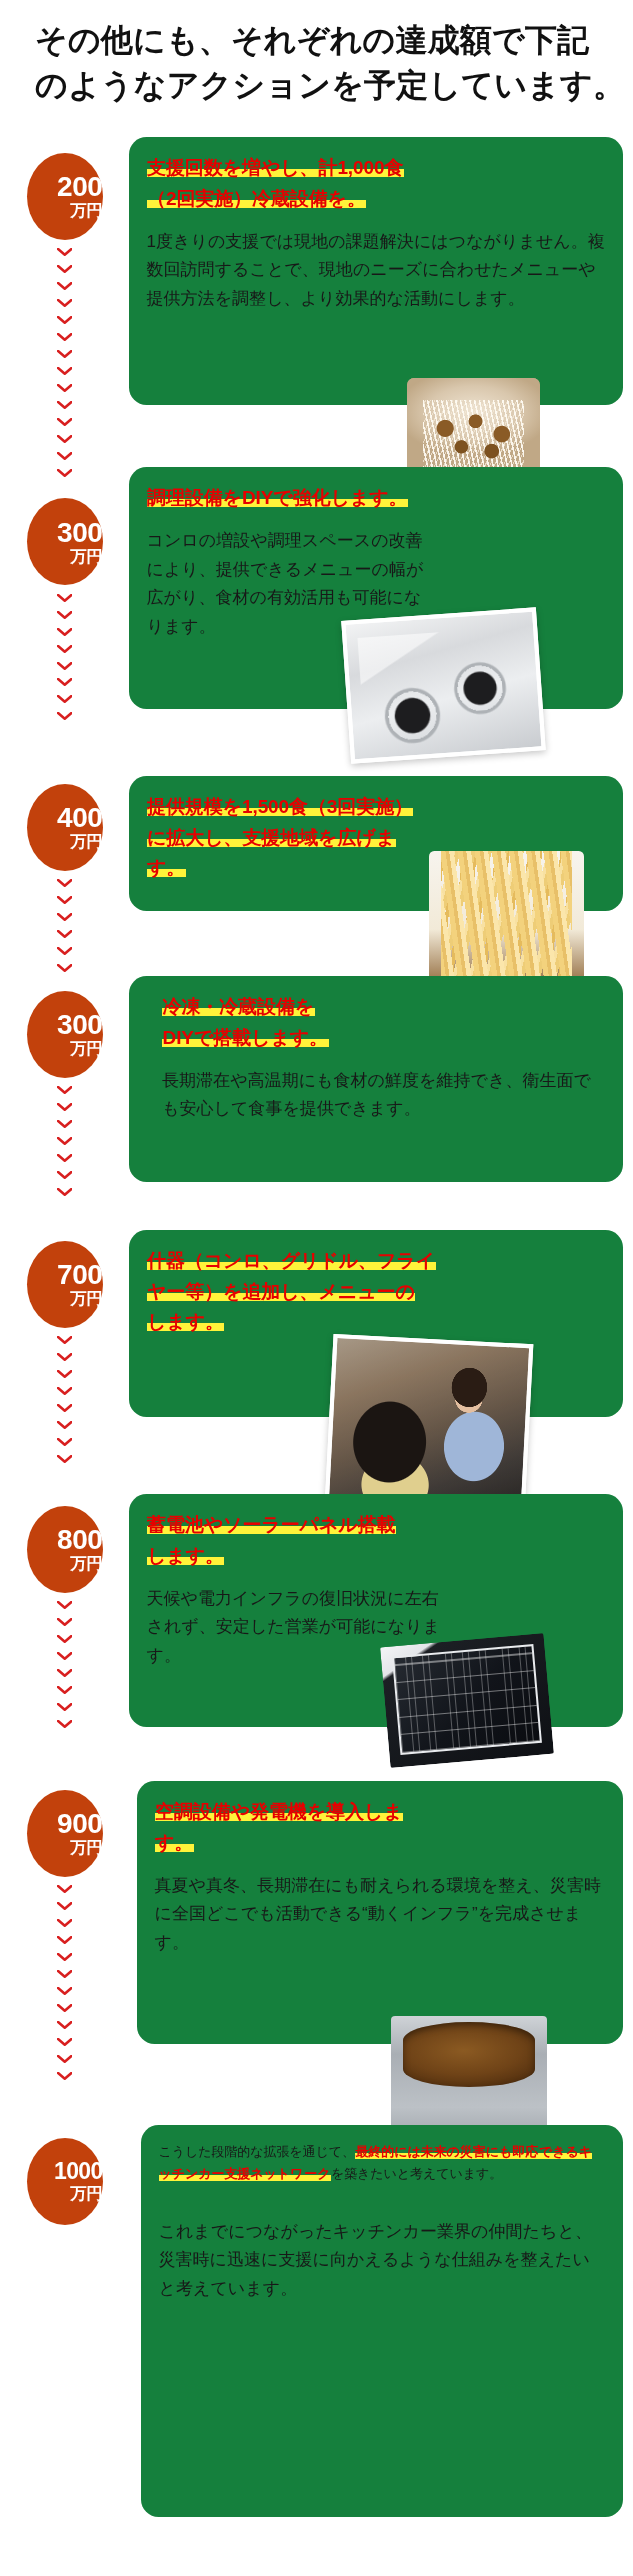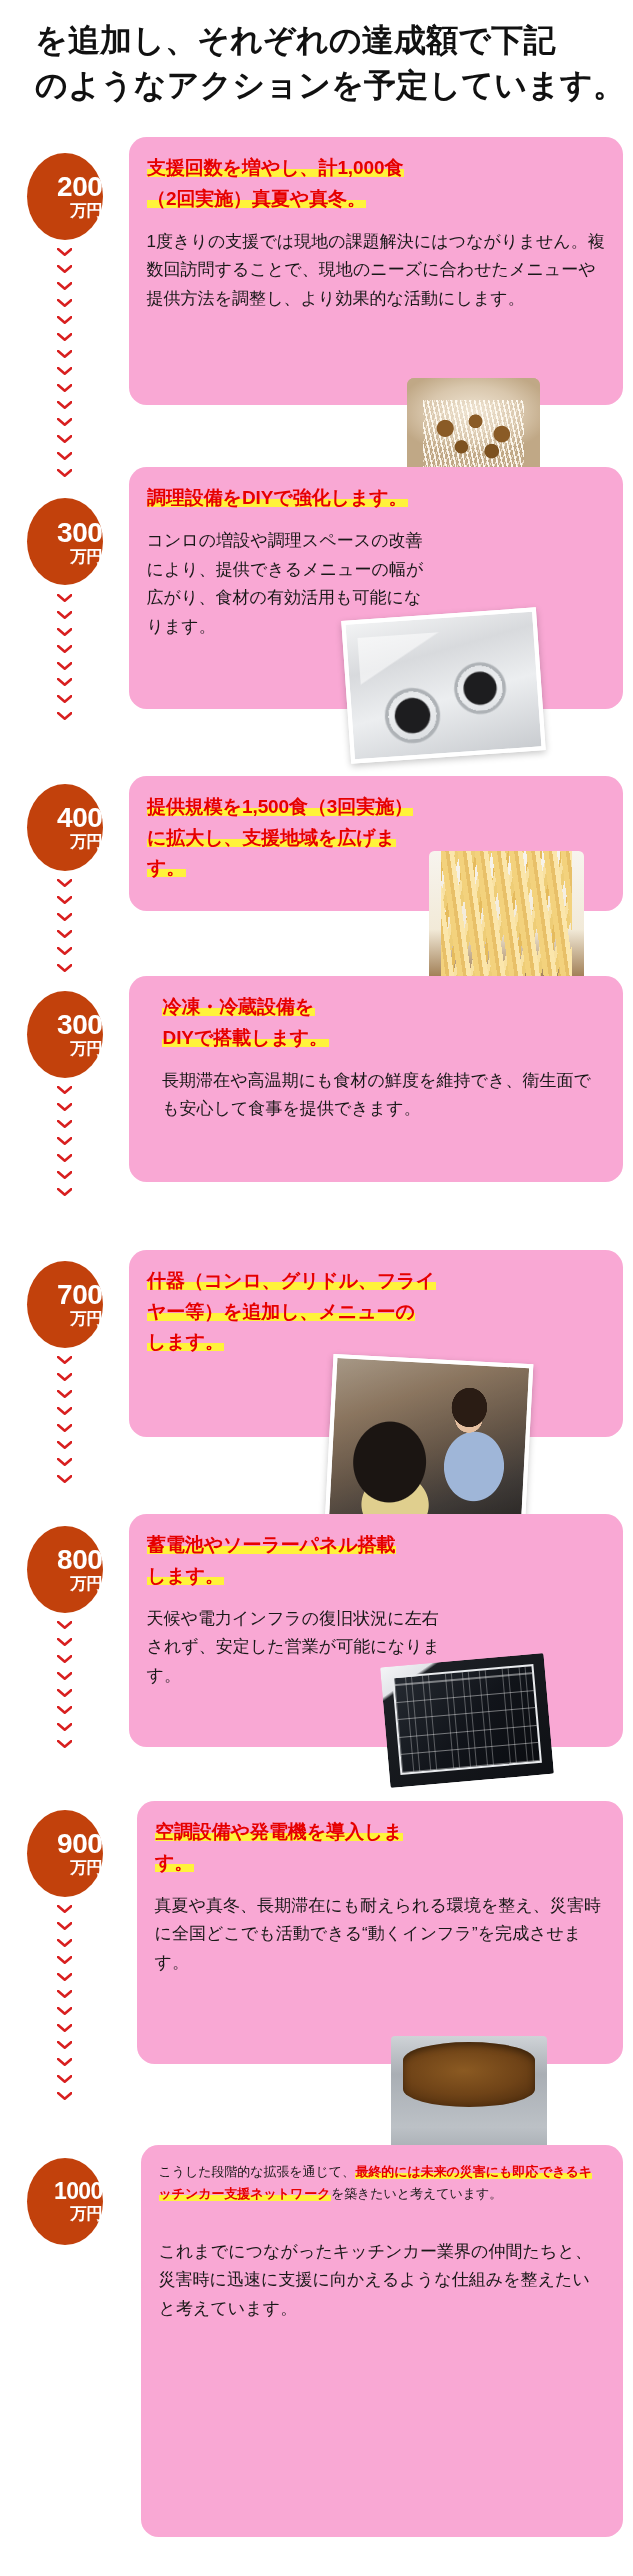--- a/index.html
+++ b/index.html
@@ -104,21 +104,21 @@
     height: 8.2px;
     display: block;
   }
   .chev svg { display: block; width: 15.5px; height: 8.2px; }
 
   
   .card {
     position: relative;
     margin-left: 129px;
     margin-right: 11.3px;
-    background: #f9a8d4;
+    background: #15803d;
     border-radius: 17.5px;
     padding: 15.5px 17.5px 17.5px 17.5px;
   }
 
   .headline {
     font-size: 19px;
     line-height: 1.62;
     font-weight: 800;
     color: #e60000;
     margin: 0 0 3.1px 0;
@@ -239,21 +239,21 @@
 
   
   .nb { white-space: nowrap; }
 </style>
 </head>
 <body>
 
 <div class="page">
 
   <div class="intro">
-    <div class="intro-line">を追加し、それぞれの達成額で下記</div>
+    <div class="intro-line">その他にも、それぞれの達成額で下記</div>
     <div class="intro-line">のようなアクションを予定しています。</div>
   </div>
 
   <div class="timeline">
 
     <div class="stage" style="margin-top:18.5px;">
       <div class="rail" style="top:15.5px;">
         <div class="badge">
           <span class="amount">200</span>
           <span class="unit">万円</span>
@@ -328,21 +328,21 @@
               <svg viewBox="0 0 30 16">
                 <path d="M2 2 L15 13 L28 2" fill="none" stroke="#d81f1f" stroke-width="5" stroke-linecap="round" stroke-linejoin="round"></path>
               </svg>
             </span>
         </div>
       </div>
 
       <div class="card" style="min-height:268px;">
         <div class="headline">
           <div><span class="hl nb">支援回数を増やし、計1,000食</span></div>
-          <div><span class="hl nb">（2回実施）真夏や真冬。</span></div>
+          <div><span class="hl nb">（2回実施）冷蔵設備を。</span></div>
         </div>
         <p class="body-text">1度きりの支援では現地の課題解決にはつながりません。複数回訪問することで、現地のニーズに合わせたメニューや提供方法を調整し、より効果的な活動にします。</p>
       </div>
 
       <div class="photo ph-takoyaki" style="left:407px; top:241px; width:133px; height:155px; border-radius:7.2px 7.2px 12.4px 12.4px;">
         <span class="inner"></span>
       </div>
     </div>
 
     <div class="stage" style="margin-top:62px;">
@@ -507,21 +507,21 @@
 
       <div class="card" style="min-height:206px;padding-left:33px;">
         <div class="headline">
           <div><span class="hl nb">冷凍・冷蔵設備を</span></div>
           <div><span class="hl nb">DIYで搭載します。</span></div>
         </div>
         <p class="body-text">長期滞在や高温期にも食材の鮮度を維持でき、衛生面でも安心して食事を提供できます。</p>
       </div>
     </div>
 
-    <div class="stage" style="margin-top:68px;">
+    <div class="stage" style="margin-top:48px;">
       <div class="rail" style="top:10.3px;">
         <div class="badge">
           <span class="amount">700</span>
           <span class="unit">万円</span>
         </div>
         <div class="chevrons">
           <span class="chev">
               <svg viewBox="0 0 30 16">
                 <path d="M2 2 L15 13 L28 2" fill="none" stroke="#d81f1f" stroke-width="5" stroke-linecap="round" stroke-linejoin="round"></path>
               </svg>

